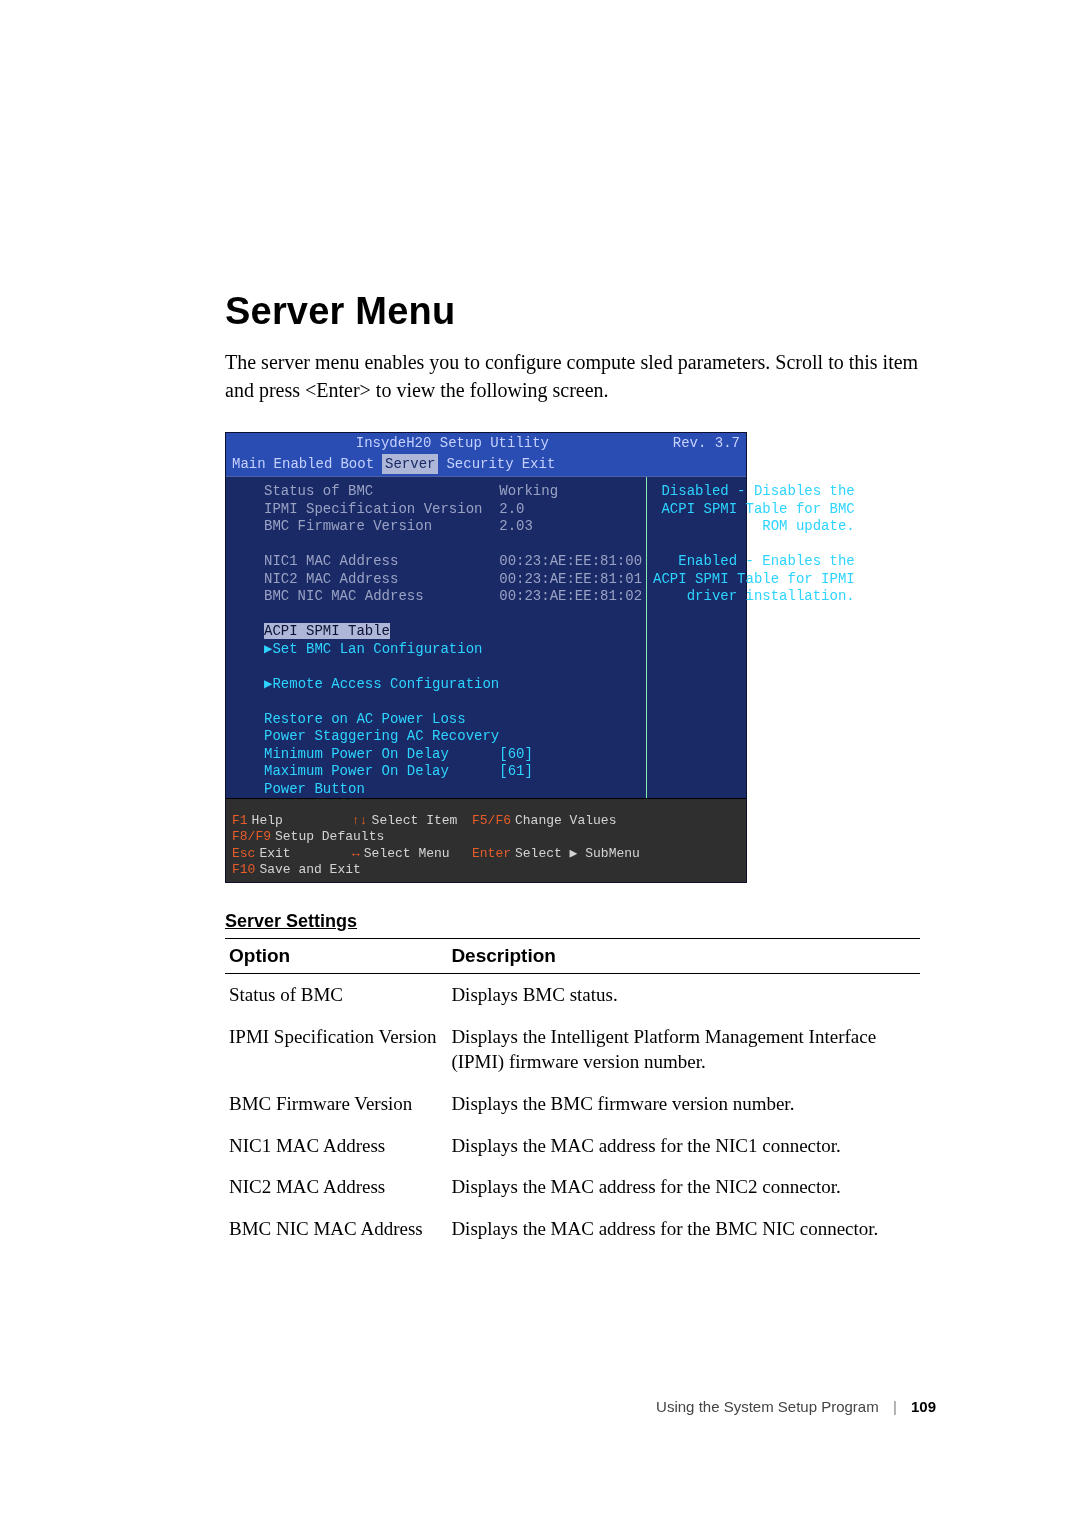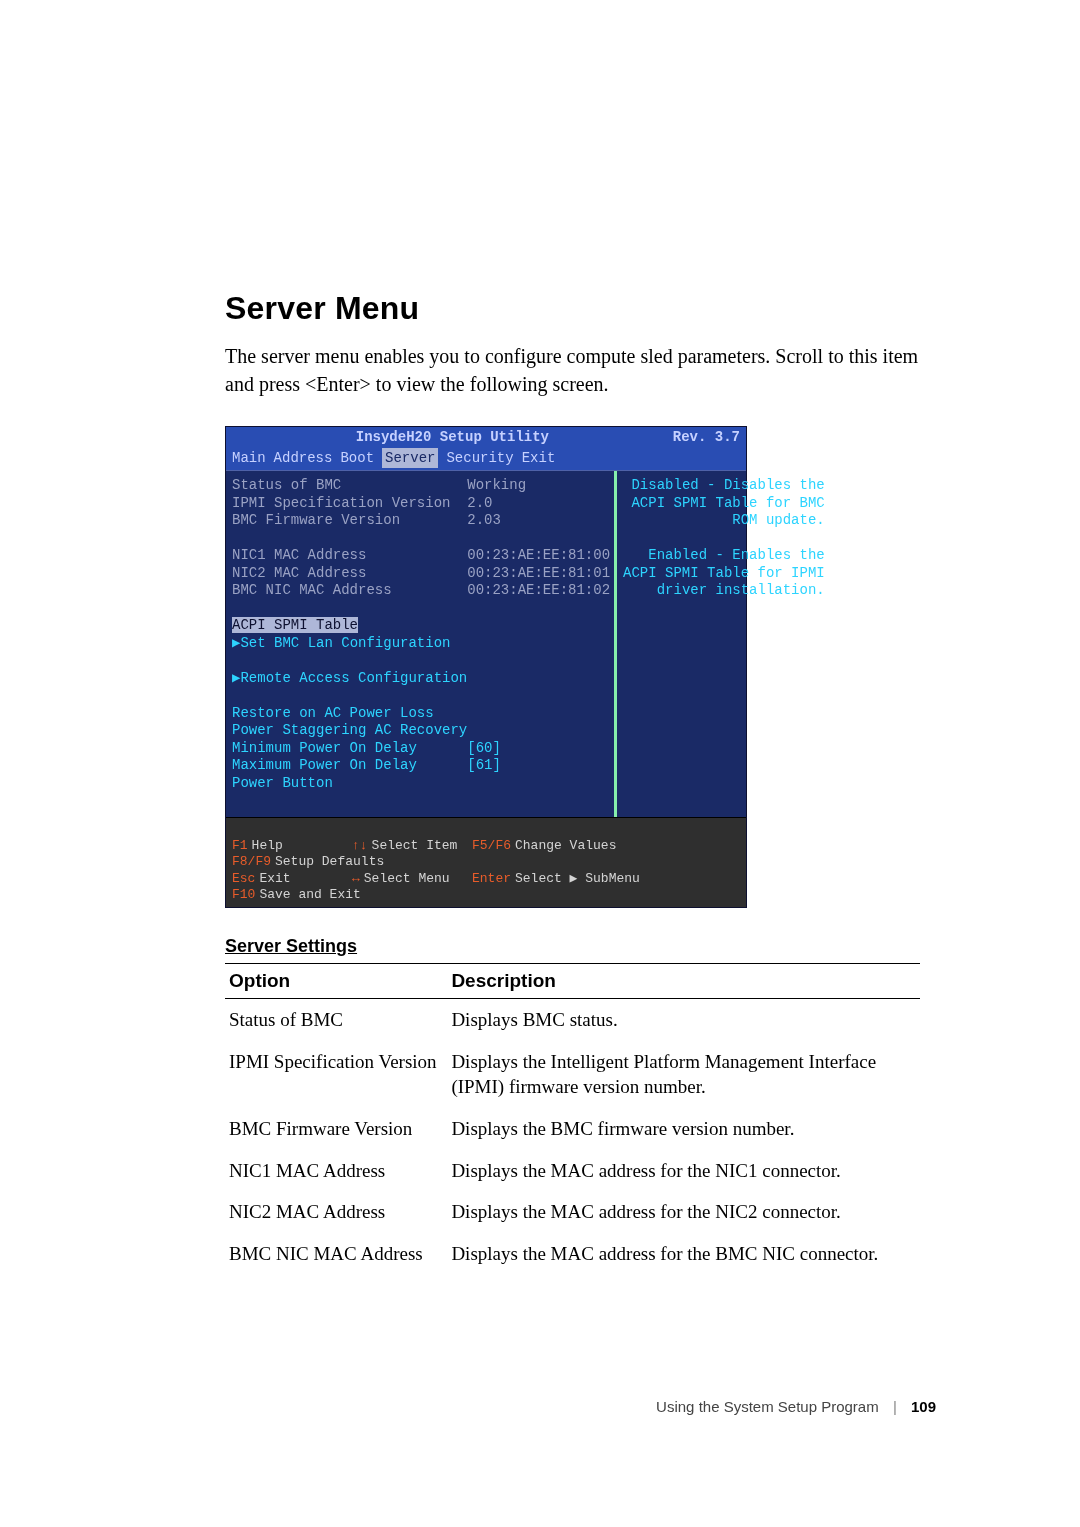--- a/index.html
+++ b/index.html
@@ -14,21 +14,21 @@
   .page {
     position: relative;
     width: 1080px;
     height: 1527px;
     box-sizing: border-box;
     padding: 290px 160px 120px 225px;
   }
   h2.section-title {
     font-family: "Helvetica Neue", Arial, sans-serif;
     font-weight: 700;
-    font-size: 32px;
+    font-size: 38px;
     margin: 0 0 16px 0;
     letter-spacing: 0.2px;
   }
   p.body {
     font-size: 20px;
     line-height: 1.38;
     margin: 0 0 28px 0;
   }
 
   
@@ -41,54 +41,55 @@
     font-size: 14px;
     line-height: 1.25;
     border: 1px solid #0d1030;
   }
   .bios .titlebar {
     background: #294db3;
     color: #c6d1ff;
     display: flex;
     justify-content: space-between;
     padding: 2px 6px;
-    font-weight: bold;
+    font-weight: normal;
   }
   .bios .menubar {
     background: #294db3;
     color: #c6d1ff;
     padding: 1px 6px 3px 6px;
   }
   .bios .menubar span { margin-right: 8px; }
   .bios .menubar .sel { background: #aeb7d8; color: #1a2a66; padding: 2px 3px; }
   .bios .panes {
     display: flex;
     border-top: 1px solid #4f62a8;
   }
   .bios .left {
     flex: 0 0 62%;
-    padding: 6px 4px 25px 6px;
-    border-right: 3px solid #86efac;
+    padding: 6px 4px 0 6px;
+    border-right: 1px solid #86efac;
     box-sizing: border-box;
+    margin-left: 32px;
   }
   .bios .right {
     flex: 1 1 38%;
     padding: 6px 6px 8px 6px;
     color: #2dd4ff;
     box-sizing: border-box;
     text-align: right;
   }
   .bios .line { white-space: pre; }
   .bios .hl { background: #aeb7d8; color: #0d1030; }
   .bios .opt { color: #2dd4ff; }
   .bios .sub { color: #2dd4ff; }
   .bios .footer {
     background: #2f2f2f;
     color: #cfcfcf;
-    padding: 20px 6px 4px 6px;
+    padding: 14px 6px 4px 6px;
     font-size: 13px;
     border-top: 1px solid #000;
     display: grid;
     grid-template-columns: 36% 34% 30%;
   }
   .bios .footer .fk { color: #e85c2a; margin-right: 4px; }
   .bios .footer .lbl { color: #d4d4d4; }
 
   
   .table-title {
@@ -139,21 +140,21 @@
   <h2 class="section-title">Server Menu</h2>
 
   <p class="body">The server menu enables you to configure compute sled parameters. Scroll to this item and press &lt;Enter&gt; to view the following screen.</p>
 
   <div class="bios">
     <div class="titlebar">
       <span></span>
       <span>InsydeH20 Setup Utility</span>
       <span>Rev. 3.7</span>
     </div>
-    <div class="menubar" id="bios-menubar"><span>Main</span><span>Address</span><span>Boot</span><span class="sel">Server</span><span>Security</span><span>Exit</span></div>
+    <div class="menubar" id="bios-menubar"><span>Main</span><span>Enabled</span><span>Boot</span><span class="sel">Server</span><span>Security</span><span>Exit</span></div>
     <div class="panes">
       <div class="left" id="bios-left">
           <div class="line">Status of BMC               Working</div>
           <div class="line">IPMI Specification Version  2.0</div>
           <div class="line">BMC Firmware Version        2.03</div>
           <div class="line">&nbsp;</div>
           <div class="line">NIC1 MAC Address            00:23:AE:EE:81:00</div>
           <div class="line">NIC2 MAC Address            00:23:AE:EE:81:01</div>
           <div class="line">BMC NIC MAC Address         00:23:AE:EE:81:02</div>
           <div class="line">&nbsp;</div>

